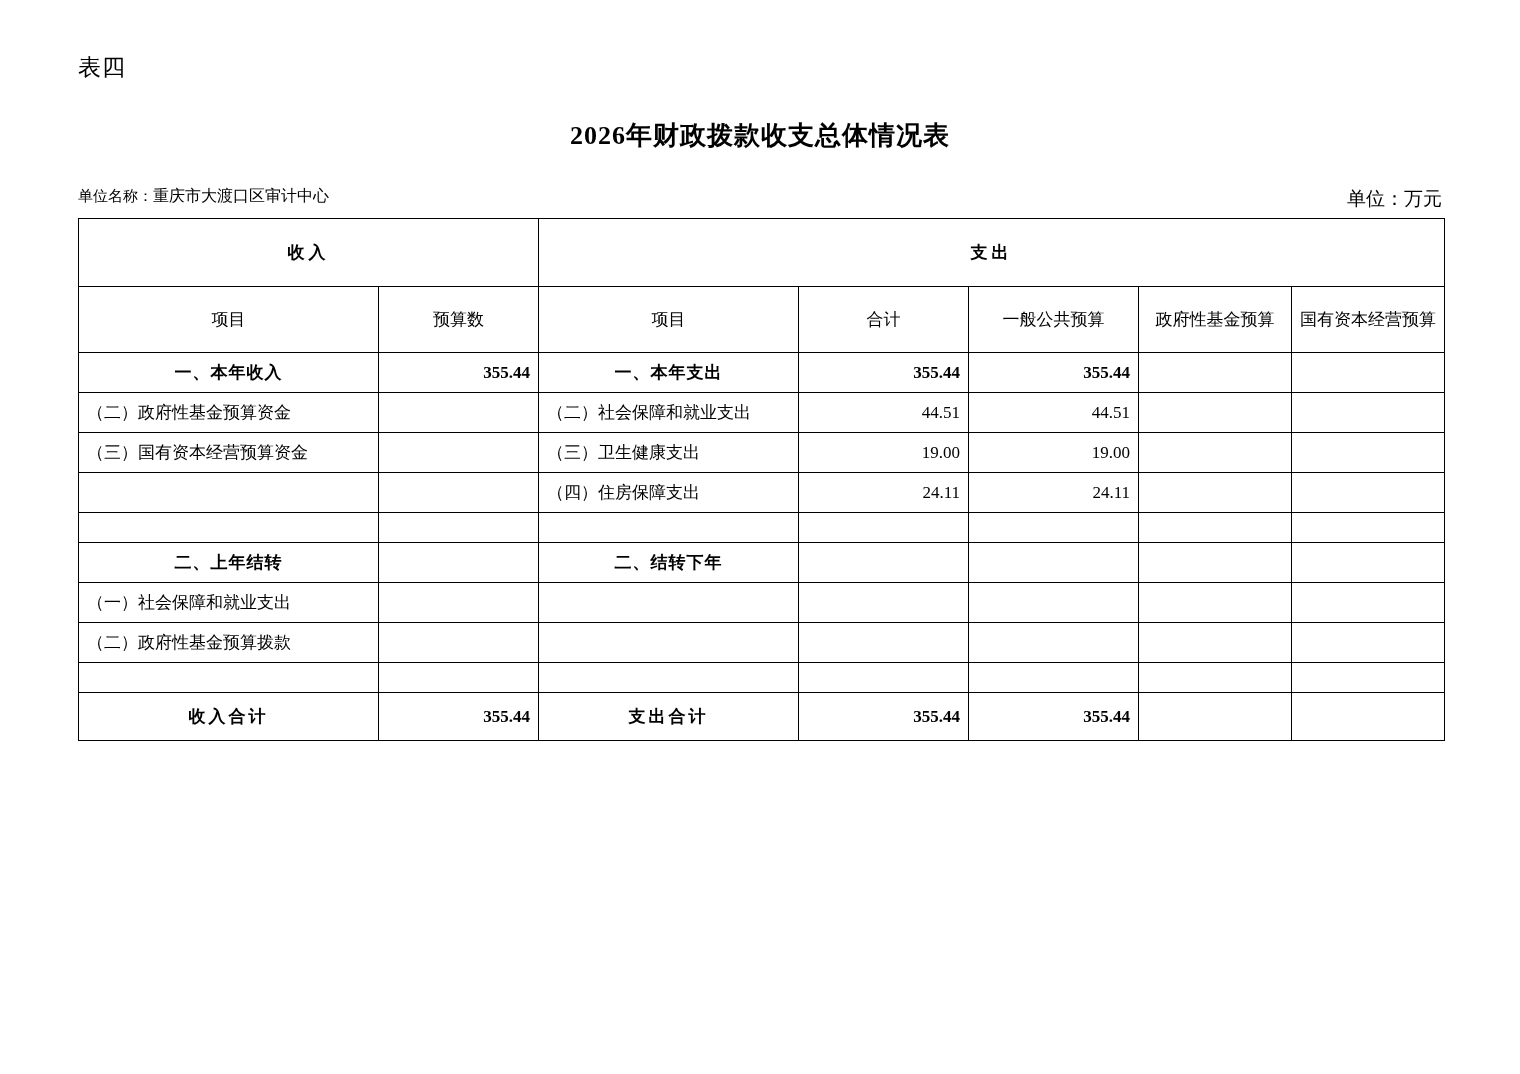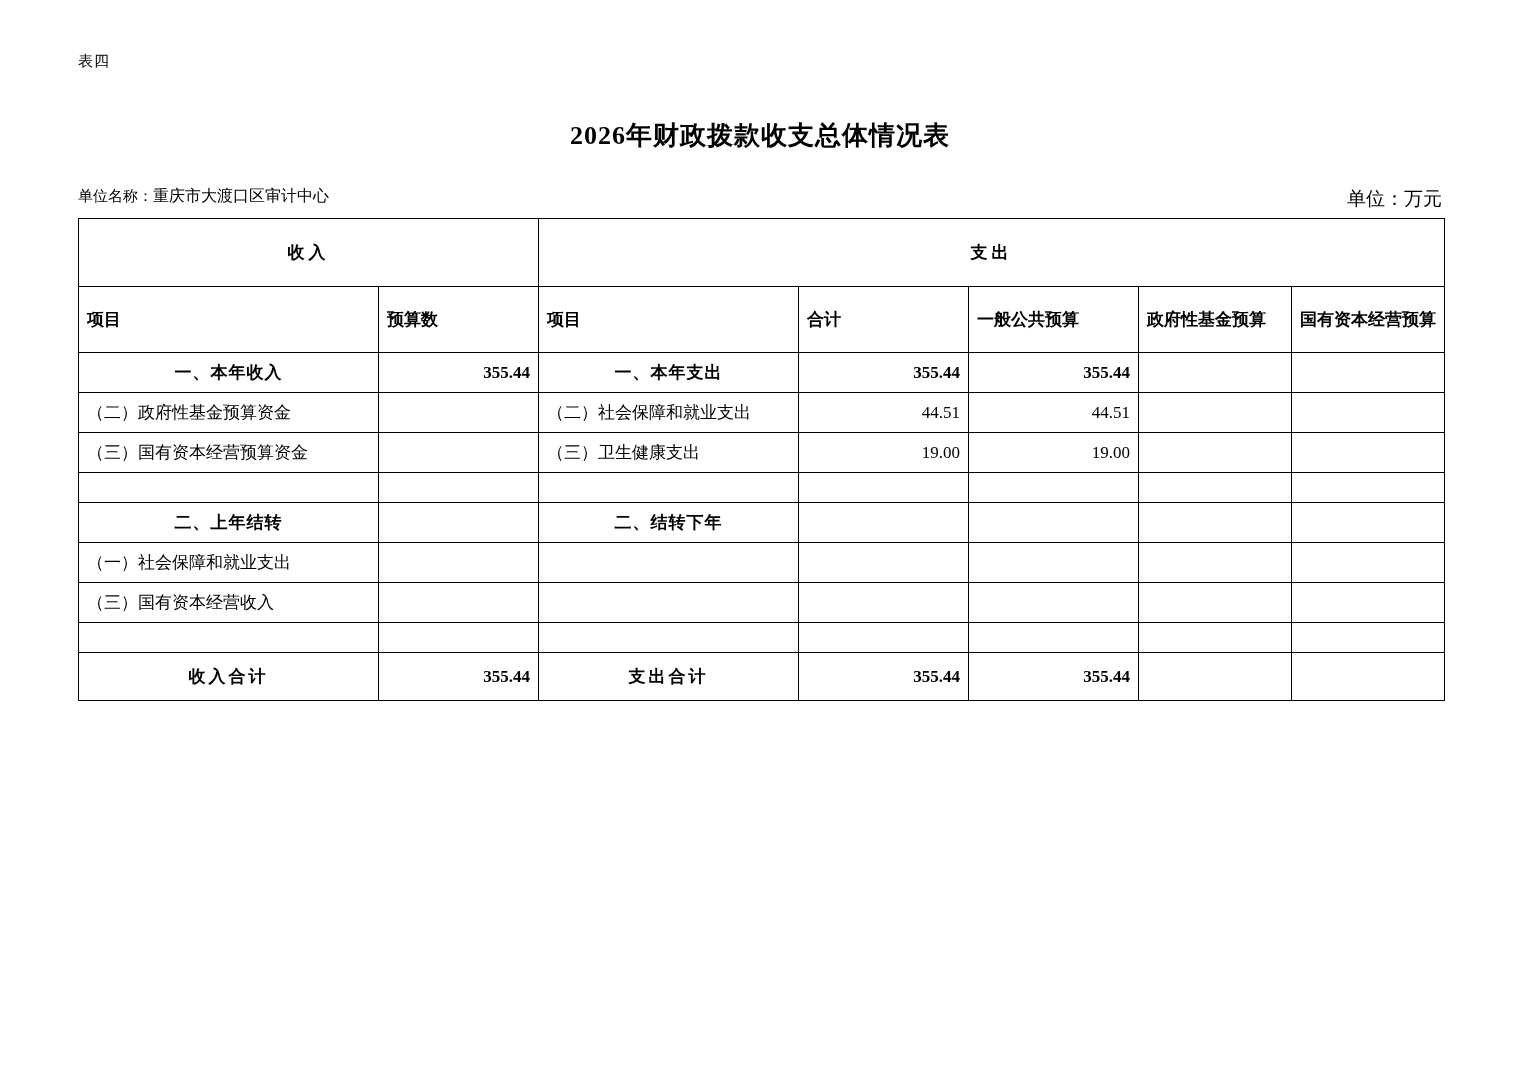--- a/index.html
+++ b/index.html
@@ -17,21 +17,21 @@
   }
   .page {
     position: relative;
     width: 1520px;
     height: 1074px;
   }
   .corner-tag {
     position: absolute;
     left: 78px;
     top: 52px;
-    font-size: 15px;
+    font-size: 23px;
     letter-spacing: 1px;
   }
   .doc-title {
     position: absolute;
     left: 0;
     top: 118px;
     width: 1520px;
     text-align: center;
     font-size: 26px;
     font-weight: bold;
@@ -78,23 +78,23 @@
     box-sizing: border-box;
   }
   .grp-head {
     text-align: center;
     font-size: 22px;
     font-weight: bold;
     height: 68px !important;
     letter-spacing: 4px;
   }
   .col-head {
-    text-align: left;
+    text-align: center;
     font-size: 21px;
-    font-weight: bold;
+    font-weight: normal;
     height: 66px !important;
     line-height: 1.25;
   }
   .num {
     text-align: right;
     font-size: 17px;
   }
   .num.b {
     font-weight: bold;
   }
@@ -188,20 +188,29 @@
       <tr>
         <td class="lbl">（三）国有资本经营预算资金</td>
         <td class="num"></td>
         <td class="lbl">（三）卫生健康支出</td>
         <td class="num">19.00</td>
         <td class="num">19.00</td>
         <td class="num"></td>
         <td class="num"></td>
       </tr>
 
+      <tr>
+        <td class="lbl"></td>
+        <td class="num"></td>
+        <td class="lbl">（四）住房保障支出</td>
+        <td class="num">24.11</td>
+        <td class="num">24.11</td>
+        <td class="num"></td>
+        <td class="num"></td>
+      </tr>
 
       <tr class="blank-row">
         <td class="lbl blank"></td>
         <td class="num blank"></td>
         <td class="lbl blank"></td>
         <td class="num blank"></td>
         <td class="num blank"></td>
         <td class="num blank"></td>
         <td class="num blank"></td>
       </tr>
@@ -219,30 +228,30 @@
       <tr>
         <td class="lbl">（一）社会保障和就业支出</td>
         <td class="num"></td>
         <td class="lbl"></td>
         <td class="num"></td>
         <td class="num"></td>
         <td class="num"></td>
         <td class="num"></td>
       </tr>
 
-
-      <tr>
-        <td class="lbl">（三）国有资本经营收入</td>
+      <tr>
+        <td class="lbl">（二）政府性基金预算拨款</td>
         <td class="num"></td>
         <td class="lbl"></td>
         <td class="num"></td>
         <td class="num"></td>
         <td class="num"></td>
         <td class="num"></td>
       </tr>
+
 
       <tr class="blank-row">
         <td class="lbl blank"></td>
         <td class="num blank"></td>
         <td class="lbl blank"></td>
         <td class="num blank"></td>
         <td class="num blank"></td>
         <td class="num blank"></td>
         <td class="num blank"></td>
       </tr>

